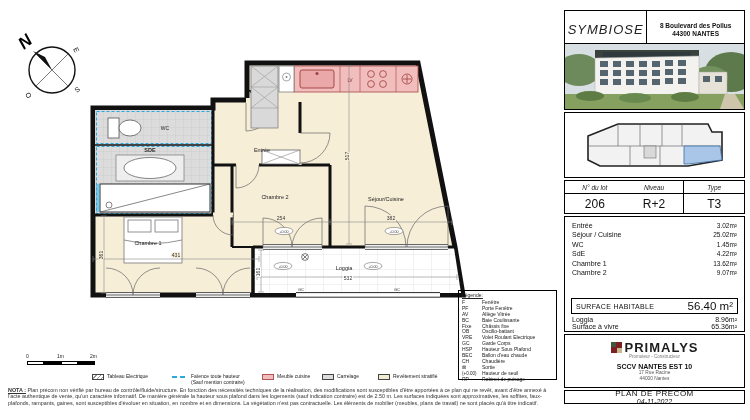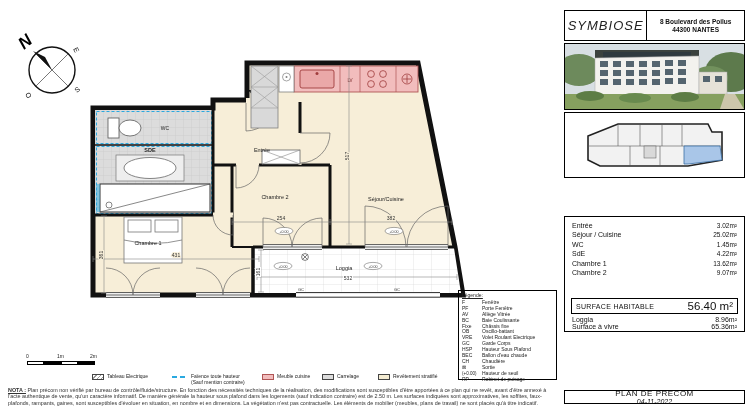--- a/index.html
+++ b/index.html
@@ -3,21 +3,21 @@
 <meta charset="utf-8">
 <style>
   html,body{margin:0;padding:0;background:#fff;}
   .stage{position:relative;width:750px;height:420px;background:#fff;overflow:hidden;
          font-family:"Liberation Sans",sans-serif;color:#111;}
   .stage *{box-sizing:border-box;}
   svg text{font-family:"Liberation Sans",sans-serif;}
 
   
   .pbox{position:absolute;left:564px;width:181px;border:1px solid #000;background:#fff;}
-  .hdr{top:10px;height:31px;display:flex;align-items:stretch;}
+  .hdr{top:10px;height:39px;display:flex;align-items:stretch;}
   .hdr .cellL{width:46%;border-right:1px solid #000;display:flex;align-items:center;justify-content:center;
               font-style:italic;font-size:13px;letter-spacing:1px;color:#222;}
   .hdr .cellR{flex:1;display:flex;flex-direction:column;align-items:center;justify-content:center;
               font-size:6.5px;font-weight:bold;line-height:8px;text-align:center;}
   .photo{top:43px;height:67px;padding:0;}
   .keyplan{top:112px;height:66px;display:flex;align-items:center;justify-content:center;}
   .lot{top:180px;height:34px;display:grid;grid-template-columns:1fr 1fr 1fr;grid-template-rows:13px 1fr;}
   .lot .h{border-bottom:1px solid #000;font-style:italic;font-size:6.5px;display:flex;align-items:center;justify-content:center;color:#222;}
   .lot .h + .h, .lot .v + .v{border-left:0;}
   .lot .c2{border-left:1px solid #000;border-right:1px solid #000;}
@@ -430,20 +430,28 @@
 
   <div class="pbox keyplan">
     <svg class="kpsvg" width="170" height="58" viewBox="0 0 170 58">
       <polygon points="18,20 48,8 138,8 142,16 152,16 152,44 118,50 30,50 18,44" fill="#f2f2f2" stroke="#222" stroke-width="1.6"></polygon>
       <path d="M48,8 V30 M70,9 V30 M92,9 V30 M112,9 V30 M18,30 H152 M60,30 V50 M90,30 V50" stroke="#555" stroke-width="0.6" fill="none"></path>
       <polygon points="114,30 150,30 152,44 118,48 114,48" fill="#a9c6e8" stroke="#3a6ea5" stroke-width="0.8"></polygon>
       <rect x="74" y="30" width="12" height="12" fill="#d9d9d9" stroke="#555" stroke-width="0.5"></rect>
     </svg>
   </div>
 
+  <div class="pbox lot">
+    <div class="h">N° du lot</div>
+    <div class="h c2">Niveau</div>
+    <div class="h">Type</div>
+    <div class="v">206</div>
+    <div class="v c2">R+2</div>
+    <div class="v">T3</div>
+  </div>
 
   <div class="pbox areas">
     <div class="arow">
         <span>Entrée</span>
         <span class="av">3.02m²</span>
       </div>
     <div class="arow">
         <span>Séjour / Cuisine</span>
         <span class="av">25.02m²</span>
       </div>
@@ -470,19 +478,31 @@
     <div class="lgrow l1">
       <span>Loggia</span>
         <span class="av">8.96m²</span>
     </div>
     <div class="lgrow l2">
       <span>Surface à vivre</span>
         <span class="av">65.36m²</span>
     </div>
   </div>
 
+  <div class="pbox brand">
+    <div class="blogo">
+      <span class="bicon"></span>
+      <span class="bname">PRIMALYS</span>
+    </div>
+    <div class="btag">Promoteur - Constructeur</div>
+    <div class="bcomp">SCCV NANTES EST 10</div>
+    <div class="baddr">
+      <span>17 Rue Racine</span><br>
+      <span>44000 Nantes</span>
+    </div>
+  </div>
 
   <div class="pbox docbox">
     <div class="doct">PLAN DE PRECOM</div>
     <div class="docd">04-11-2022</div>
   </div>
 
 </div>
 
 </body></html>

